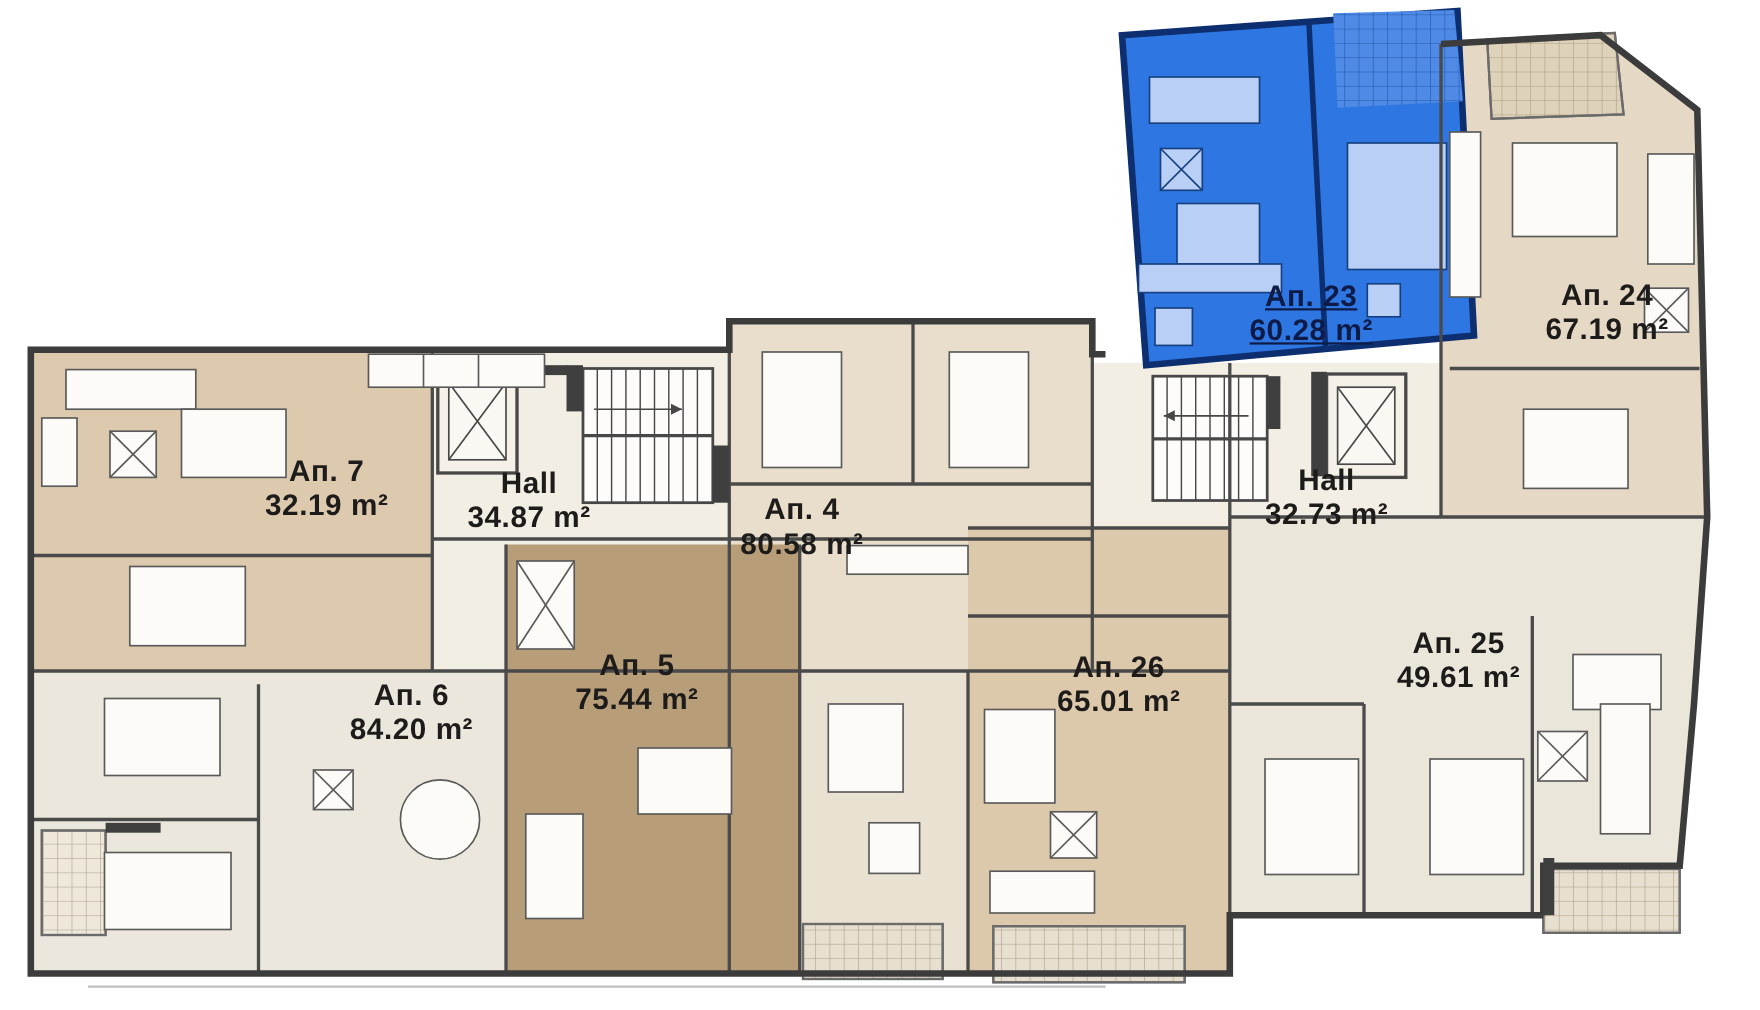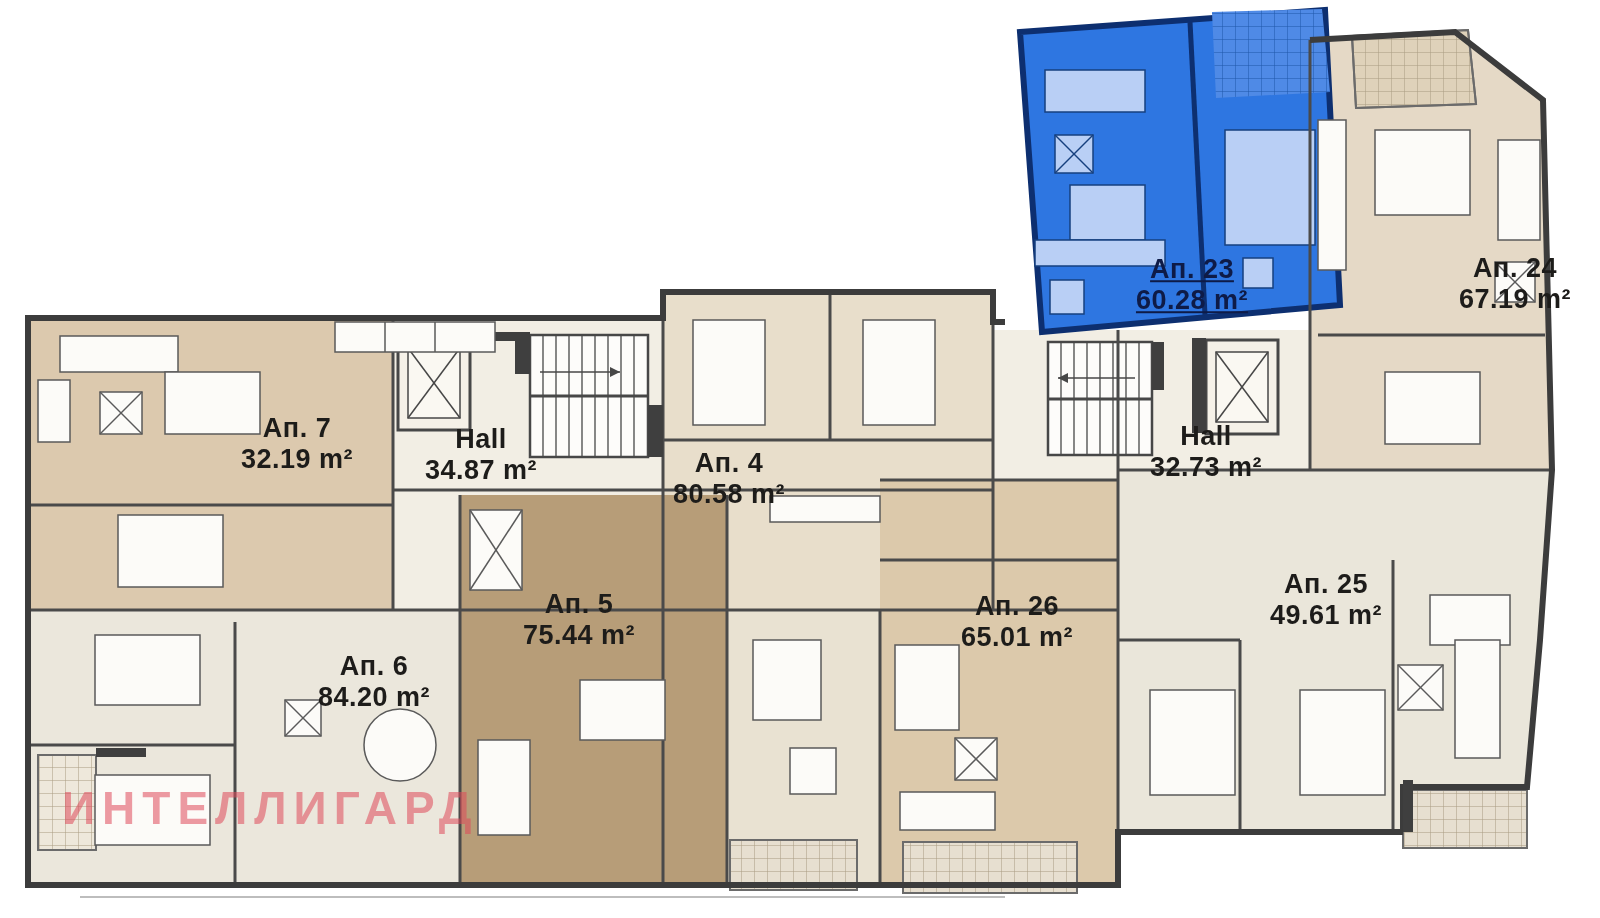--- a/index.html
+++ b/index.html
@@ -244,40 +244,39 @@
   <div>34.87 m²</div>
 </div>
 <div class="unit-label" style="left:729px;top:479px">
   <div>Ап. 4</div>
   <div>80.58 m²</div>
 </div>
 <div class="unit-label blue" style="left:1192px;top:285px">
   <div>Ап. 23</div>
   <div>60.28 m²</div>
 </div>
-<div class="unit-label" style="left:1515px;top:284px">
+<div class="unit-label" style="left:1461px;top:284px">
   <div>Ап. 24</div>
   <div>67.19 m²</div>
 </div>
 <div class="unit-label" style="left:1206px;top:452px">
   <div>Hall</div>
   <div>32.73 m²</div>
 </div>
 <div class="unit-label" style="left:579px;top:620px">
   <div>Ап. 5</div>
   <div>75.44 m²</div>
 </div>
-<div class="unit-label" style="left:374px;top:682px">
+<div class="unit-label" style="left:374px;top:648px">
   <div>Ап. 6</div>
   <div>84.20 m²</div>
 </div>
 <div class="unit-label" style="left:1017px;top:622px">
   <div>Ап. 26</div>
   <div>65.01 m²</div>
 </div>
 <div class="unit-label" style="left:1326px;top:600px">
   <div>Ап. 25</div>
   <div>49.61 m²</div>
 </div>
 
-<div class="watermark">ИНТЕЛЛИГАРД</div>
 
 </div>
 
 </body></html>

